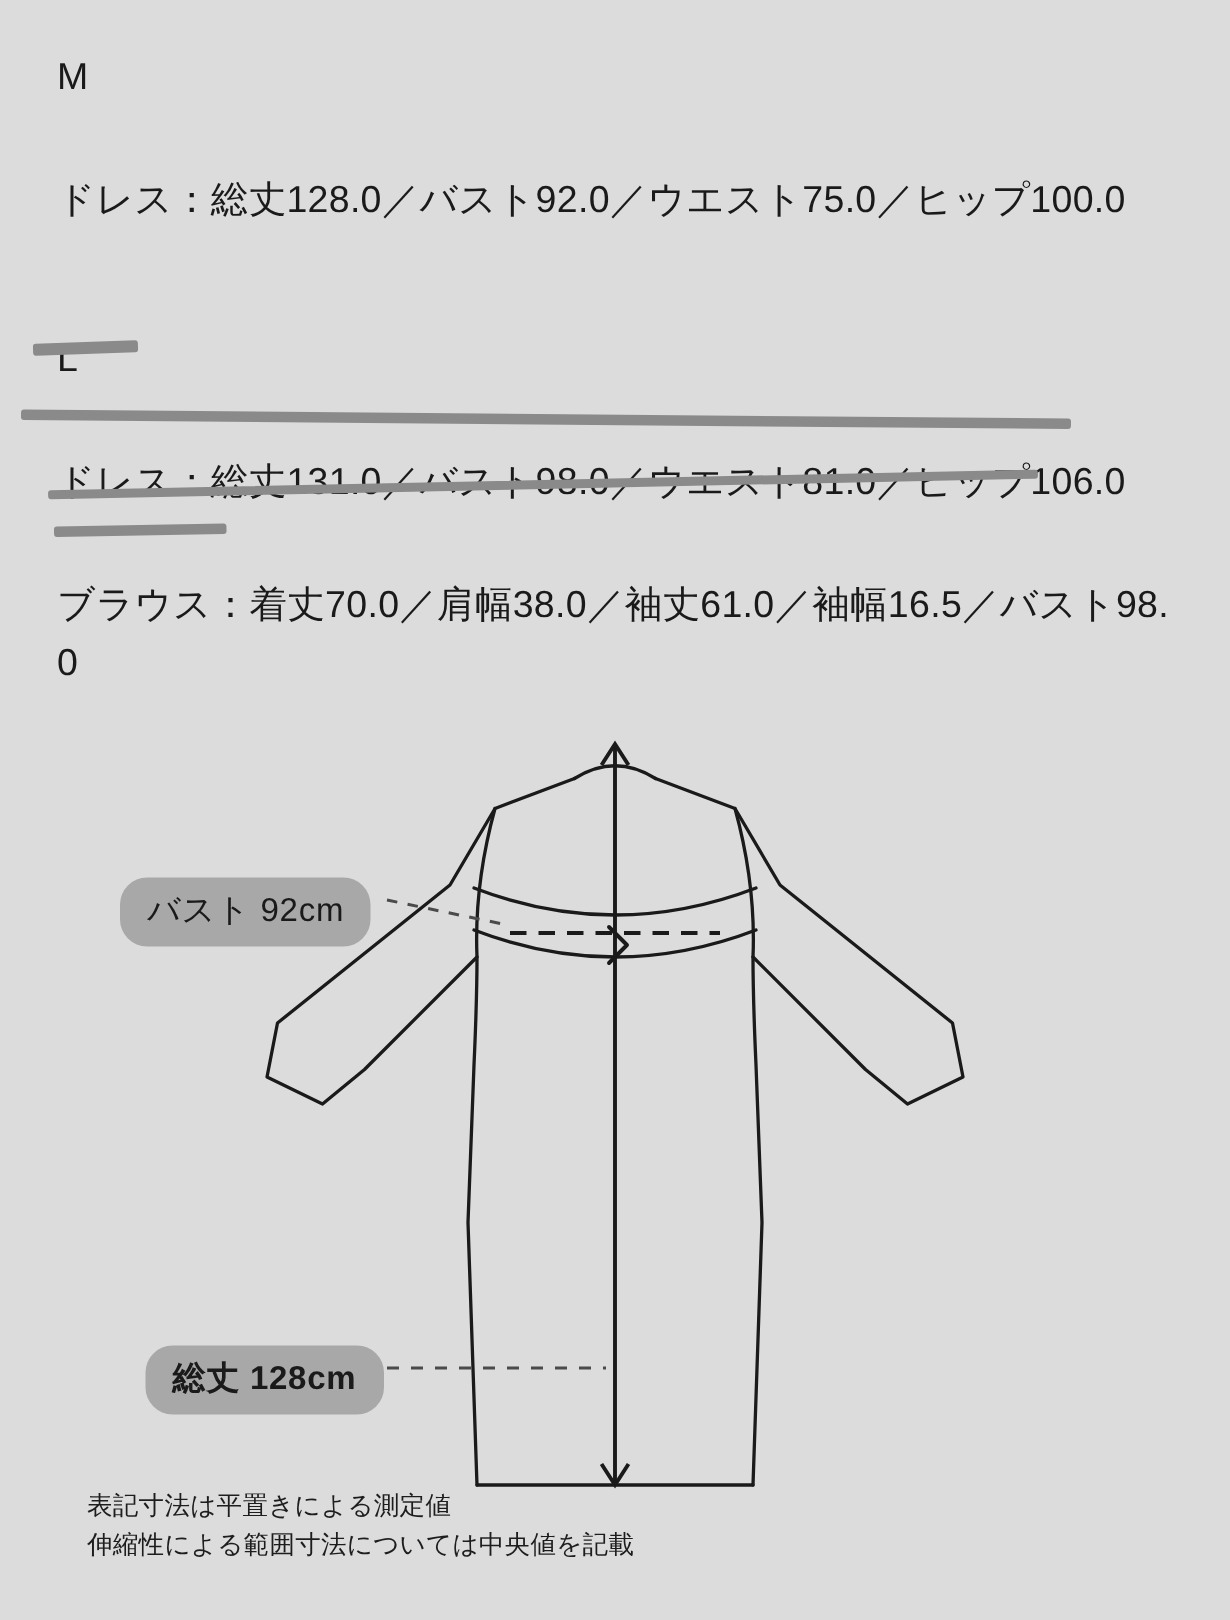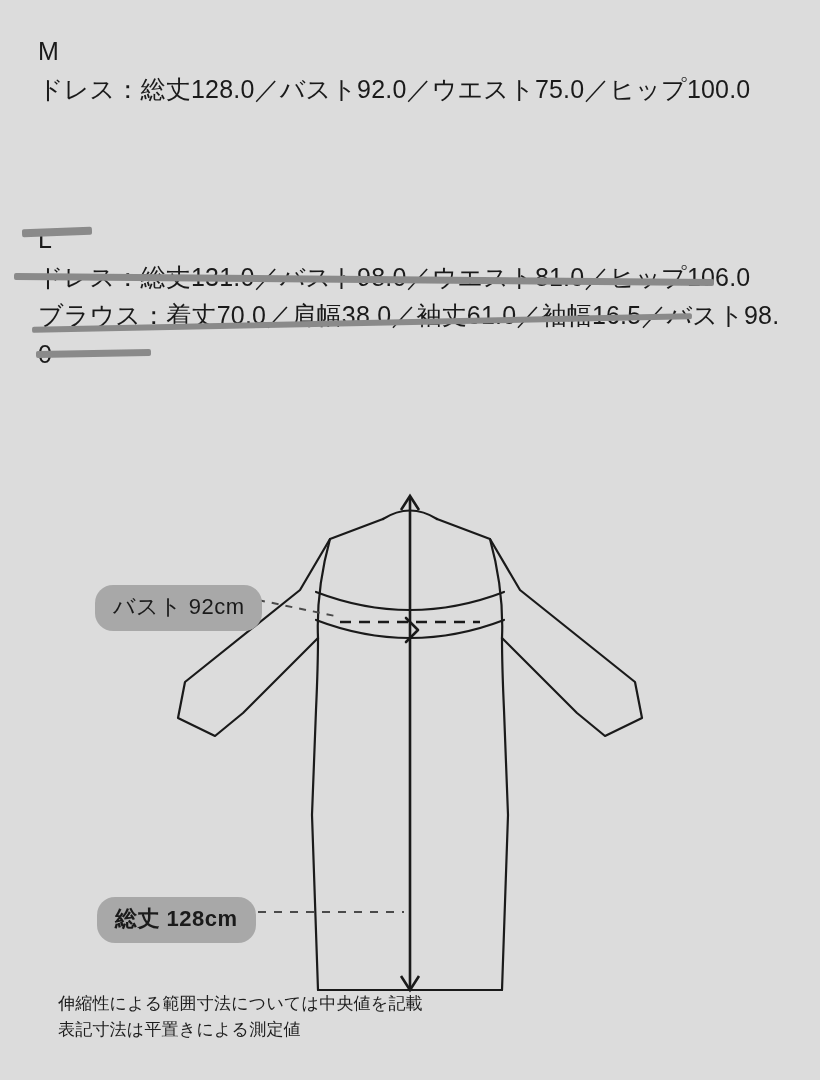--- a/index.html
+++ b/index.html
@@ -28,20 +28,21 @@
   .size-label {
     font-size: 25px;
     line-height: 1.42;
     letter-spacing: 0.5px;
   }
   .size-line {
     font-size: 25px;
     line-height: 1.55;
     letter-spacing: 0.2px;
     word-break: break-all;
+    margin-top: 44px;
   }
 
   
   .marker {
     position: absolute;
     background: #8a8a8a;
     border-radius: 2px;
   }
   .marker-1 {
     left: 22px;
@@ -88,21 +89,21 @@
   .pill {
     position: absolute;
     background: #a8a8a8;
     color: #1a1a1a;
     border-radius: 18px;
     font-size: 22px;
     letter-spacing: 0.5px;
     padding: 7px 18px 9px 18px;
     white-space: nowrap;
   }
-  .pill-bust { left: 80px; top: 585px; margin-left: 15px; }
+  .pill-bust { left: 80px; top: 585px; }
   .pill-len  { left: 97px; top: 897px; font-weight: bold; }
 
   
   .footnote {
     position: absolute;
     left: 58px;
     bottom: 38px;
     font-size: 17px;
     line-height: 1.5;
     letter-spacing: 0.2px;
@@ -164,15 +165,15 @@
       <path d="M258 130 L340 147" stroke-dasharray="7 7"></path>
       <path d="M258 442 L404 442" stroke-dasharray="8 8"></path>
     </g>
   </svg>
 </div>
 
 <div class="pill pill-bust">バスト 92cm</div>
 <div class="pill pill-len">総丈 128cm</div>
 
 <div class="footnote">
+  <div>表記寸法は平置きによる測定値</div>
   <div>伸縮性による範囲寸法については中央値を記載</div>
-  <div>表記寸法は平置きによる測定値</div>
 </div>
 
 </body></html>

